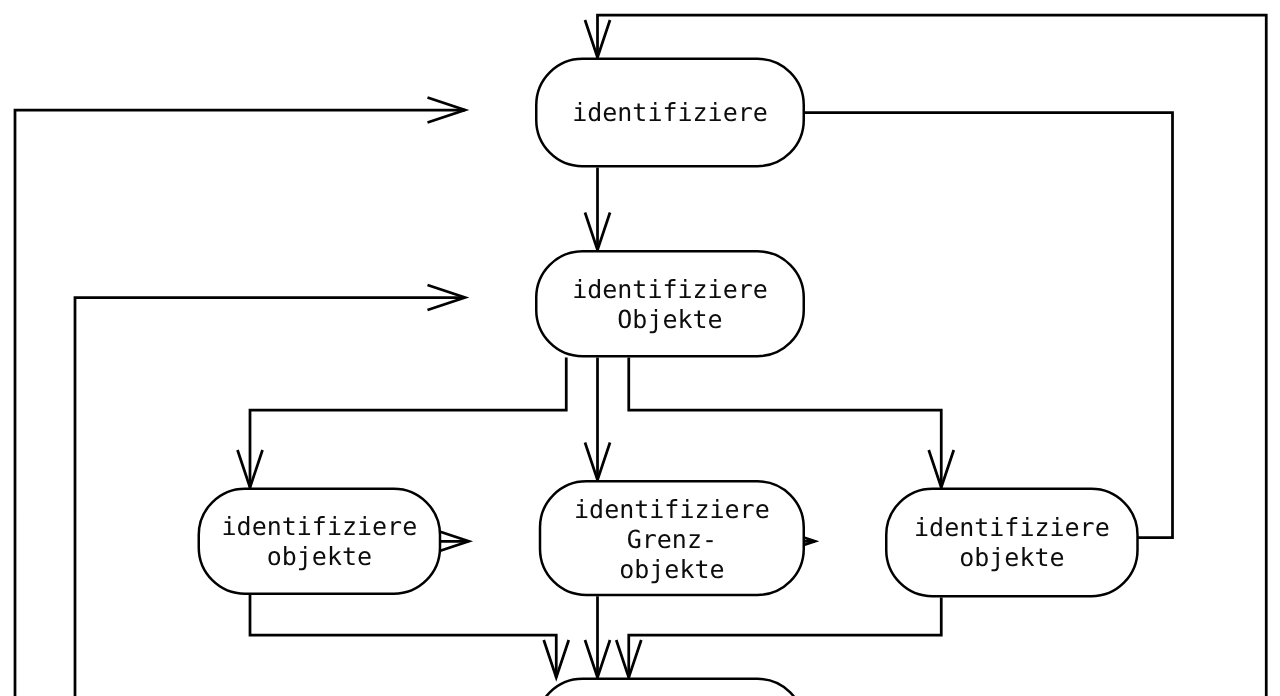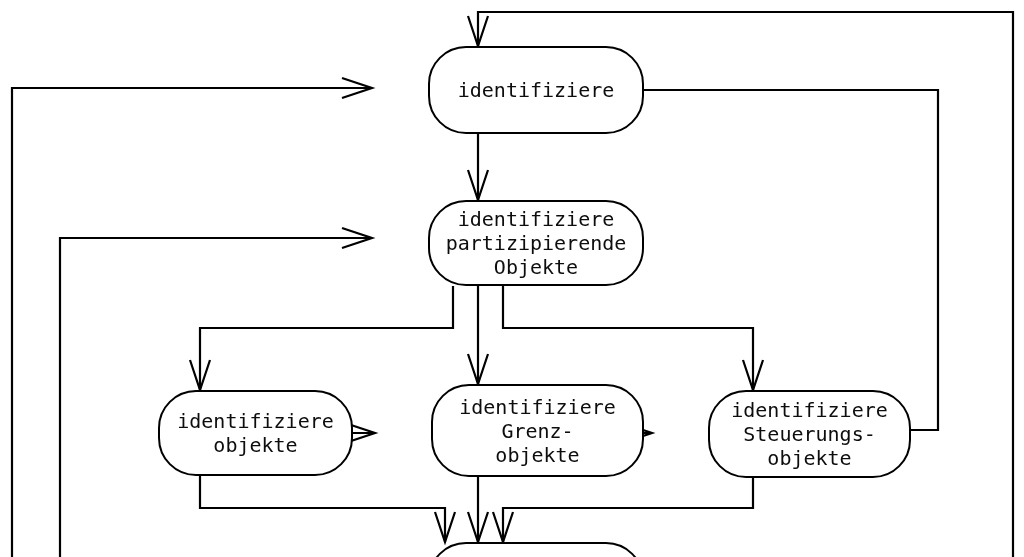--- a/index.html
+++ b/index.html
@@ -85,32 +85,30 @@
       <polyline points="468,512 478,542 488,512" class="edge" stroke="#000000"></polyline>
       <polyline points="753,478 753,508 503,508 503,542" class="edge" stroke="#000000"></polyline>
       <polyline points="493,512 503,542 513,512" class="edge" stroke="#000000"></polyline>
     </svg>
   <div class="nodes-layer">
       <div class="node" style="left: 372px; top: 46px; width: 216px; height: 88px;">
         <div class="node-line">identifiziere</div>
       </div>
       <div class="node" style="left: 372px; top: 200px; width: 216px; height: 86px;">
         <div class="node-line">identifiziere</div>
-        <div class="node-line">partizipierende</div>
         <div class="node-line">Objekte</div>
       </div>
       <div class="node" style="left: 102px; top: 390px; width: 195px; height: 86px;">
         <div class="node-line">identifiziere</div>
         <div class="node-line">objekte</div>
       </div>
       <div class="node" style="left: 375px; top: 384px; width: 213px; height: 93px;">
         <div class="node-line">identifiziere</div>
         <div class="node-line">Grenz-</div>
         <div class="node-line">objekte</div>
       </div>
       <div class="node" style="left: 652px; top: 390px; width: 203px; height: 88px;">
         <div class="node-line">identifiziere</div>
-        <div class="node-line">Steuerungs-</div>
         <div class="node-line">objekte</div>
       </div>
       <div class="node" style="left: 372px; top: 542px; width: 216px; height: 80px;"></div>
     </div>
 </div>
 
 </body></html>

